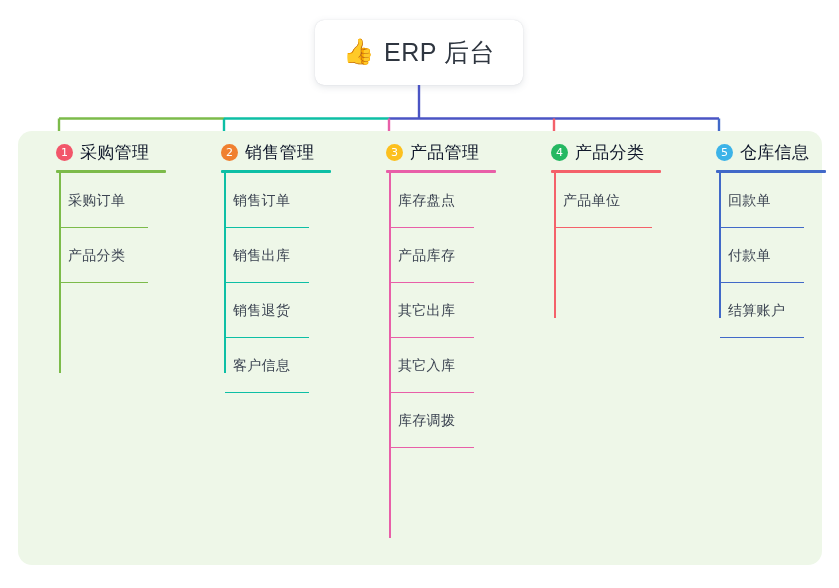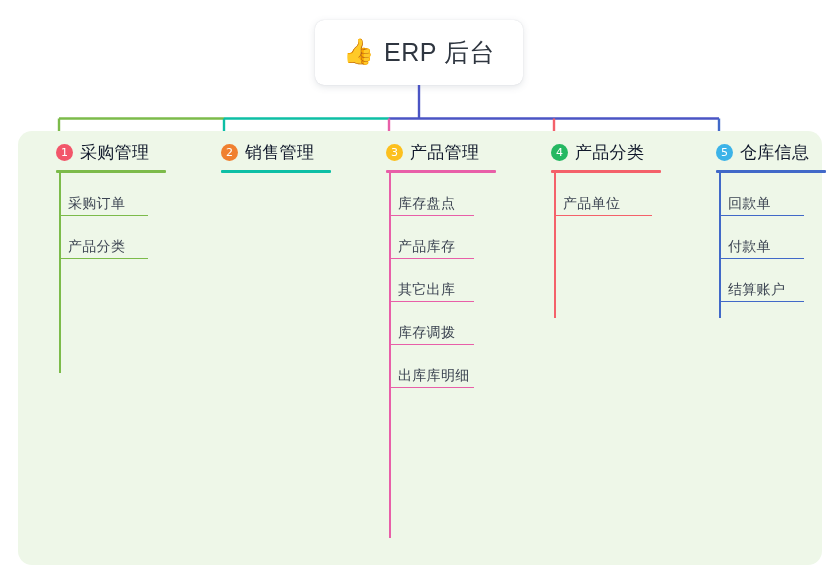--- a/index.html
+++ b/index.html
@@ -104,25 +104,25 @@
     padding-left: 22px;
   }
   .spine {
     position: absolute;
     left: 21px;
     top: 0;
     width: 2px;
   }
   .leaf {
     position: relative;
-    height: 43px;
+    height: 55px;
     box-sizing: border-box;
     display: flex;
     align-items: flex-end;
-    padding-bottom: 3px;
+    padding-bottom: 18px;
     padding-left: 8px;
   }
   .leaf-label {
     font-size: 14px;
     color: #3b4351;
     white-space: nowrap;
     letter-spacing: 0.3px;
   }
   .leaf-rule {
     position: absolute;
@@ -173,20 +173,39 @@
           <div class="leaf-rule" style="background: rgb(124, 187, 74); width: 88px;"></div>
         </div>
       </div>
     </div>
     <div class="branch" style="left: 203px;">
       <div class="branch-head">
         <span class="badge" style="background: rgb(240, 128, 48);">2</span>
         <span class="branch-title">销售管理</span>
       </div>
       <div class="head-rule" style="background: rgb(13, 191, 165); width: 110px; margin-left: 18px;"></div>
+      <div class="leaf-list">
+        <div class="spine" style="background: rgb(13, 191, 165); height: 200px;"></div>
+        <div class="leaf">
+          <span class="leaf-label">销售订单</span>
+          <div class="leaf-rule" style="background: rgb(13, 191, 165); width: 84px;"></div>
+        </div>
+        <div class="leaf">
+          <span class="leaf-label">销售出库</span>
+          <div class="leaf-rule" style="background: rgb(13, 191, 165); width: 84px;"></div>
+        </div>
+        <div class="leaf">
+          <span class="leaf-label">销售退货</span>
+          <div class="leaf-rule" style="background: rgb(13, 191, 165); width: 84px;"></div>
+        </div>
+        <div class="leaf">
+          <span class="leaf-label">客户信息</span>
+          <div class="leaf-rule" style="background: rgb(13, 191, 165); width: 84px;"></div>
+        </div>
+      </div>
     </div>
     <div class="branch" style="left: 368px;">
       <div class="branch-head">
         <span class="badge" style="background: rgb(252, 192, 30);">3</span>
         <span class="branch-title">产品管理</span>
       </div>
       <div class="head-rule" style="background: rgb(232, 95, 168); width: 110px; margin-left: 18px;"></div>
       <div class="leaf-list">
         <div class="spine" style="background: rgb(232, 95, 168); height: 365px;"></div>
         <div class="leaf">
@@ -195,25 +214,25 @@
         </div>
         <div class="leaf">
           <span class="leaf-label">产品库存</span>
           <div class="leaf-rule" style="background: rgb(232, 95, 168); width: 84px;"></div>
         </div>
         <div class="leaf">
           <span class="leaf-label">其它出库</span>
           <div class="leaf-rule" style="background: rgb(232, 95, 168); width: 84px;"></div>
         </div>
         <div class="leaf">
+          <span class="leaf-label">其它入库</span>
+          <div class="leaf-rule" style="background: rgb(232, 95, 168); width: 84px;"></div>
+        </div>
+        <div class="leaf">
           <span class="leaf-label">库存调拨</span>
-          <div class="leaf-rule" style="background: rgb(232, 95, 168); width: 84px;"></div>
-        </div>
-        <div class="leaf">
-          <span class="leaf-label">出库库明细</span>
           <div class="leaf-rule" style="background: rgb(232, 95, 168); width: 84px;"></div>
         </div>
       </div>
     </div>
     <div class="branch" style="left: 533px;">
       <div class="branch-head">
         <span class="badge" style="background: rgb(37, 184, 98);">4</span>
         <span class="branch-title">产品分类</span>
       </div>
       <div class="head-rule" style="background: rgb(244, 97, 106); width: 110px; margin-left: 18px;"></div>

